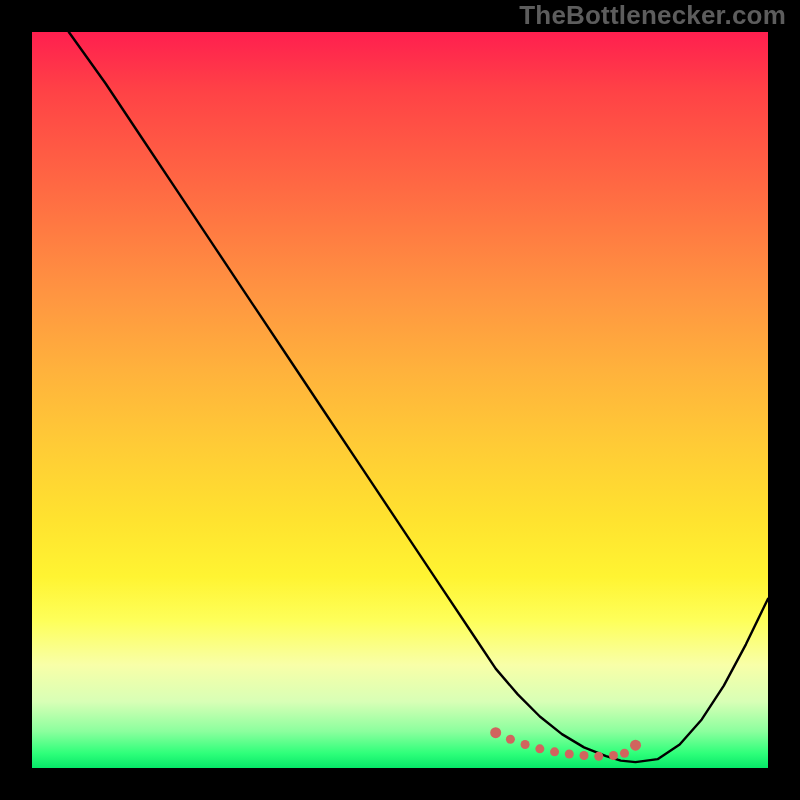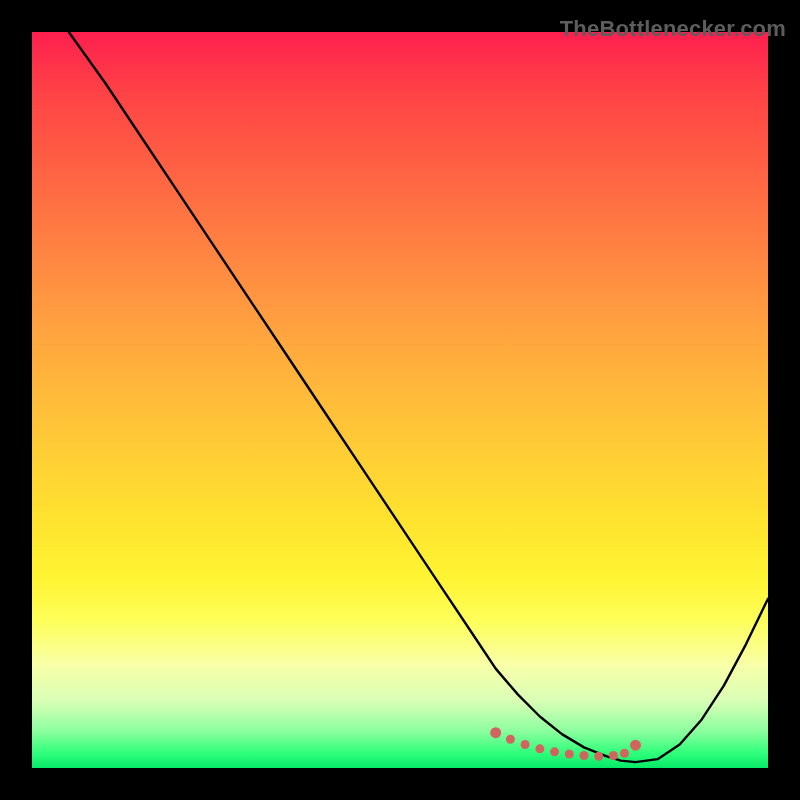--- a/index.html
+++ b/index.html
@@ -5,24 +5,24 @@
   * { margin: 0; padding: 0; box-sizing: border-box; }
   html, body { width: 800px; height: 800px; background: #000; overflow: hidden; }
   .frame {
     position: relative;
     width: 800px;
     height: 800px;
     background: #000;
   }
   .watermark {
     position: absolute;
-    top: 16px;
+    top: 0;
     right: 14px;
     font-family: Arial, Helvetica, sans-serif;
-    font-size: 22px;
+    font-size: 26px;
     font-weight: 600;
     color: #5d5d5d;
     letter-spacing: 0.2px;
     z-index: 10;
   }
   .watermark a {
     color: #5d5d5d;
     text-decoration: none;
     cursor: pointer;
   }

